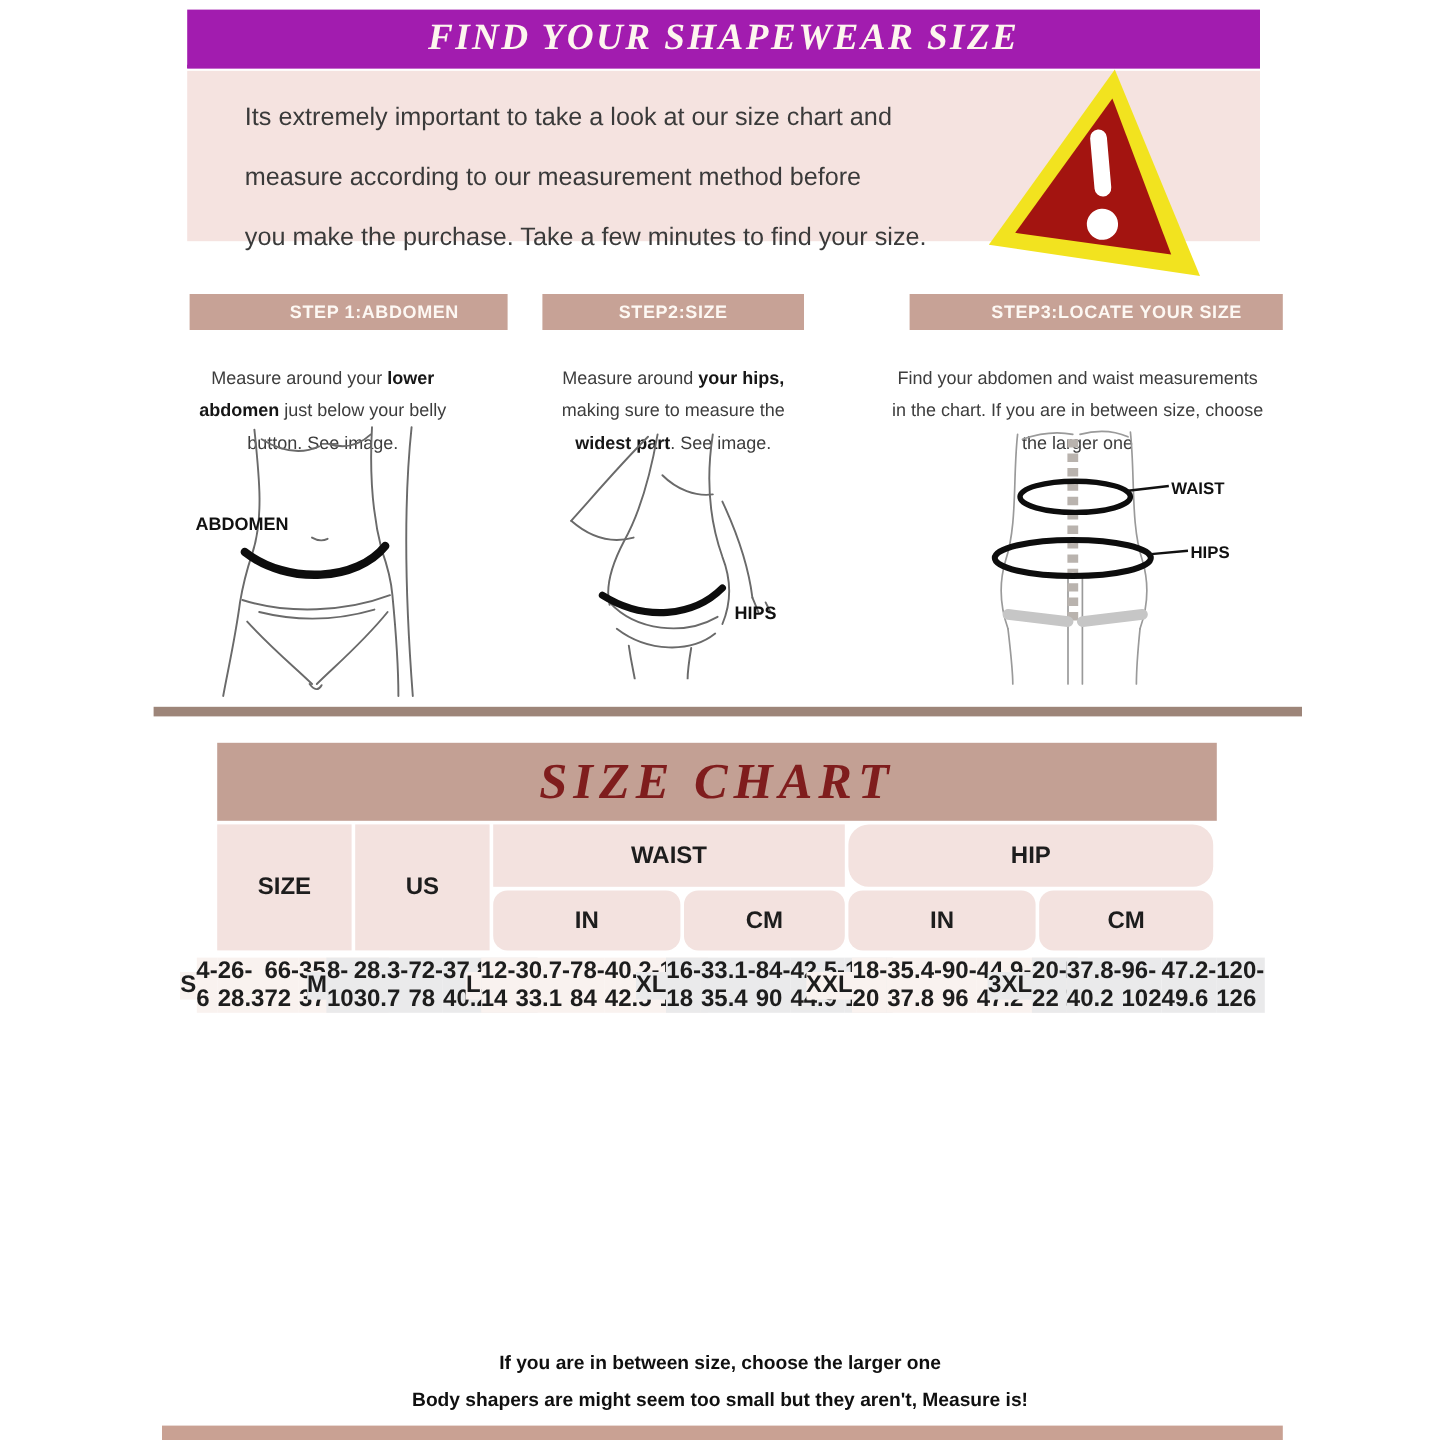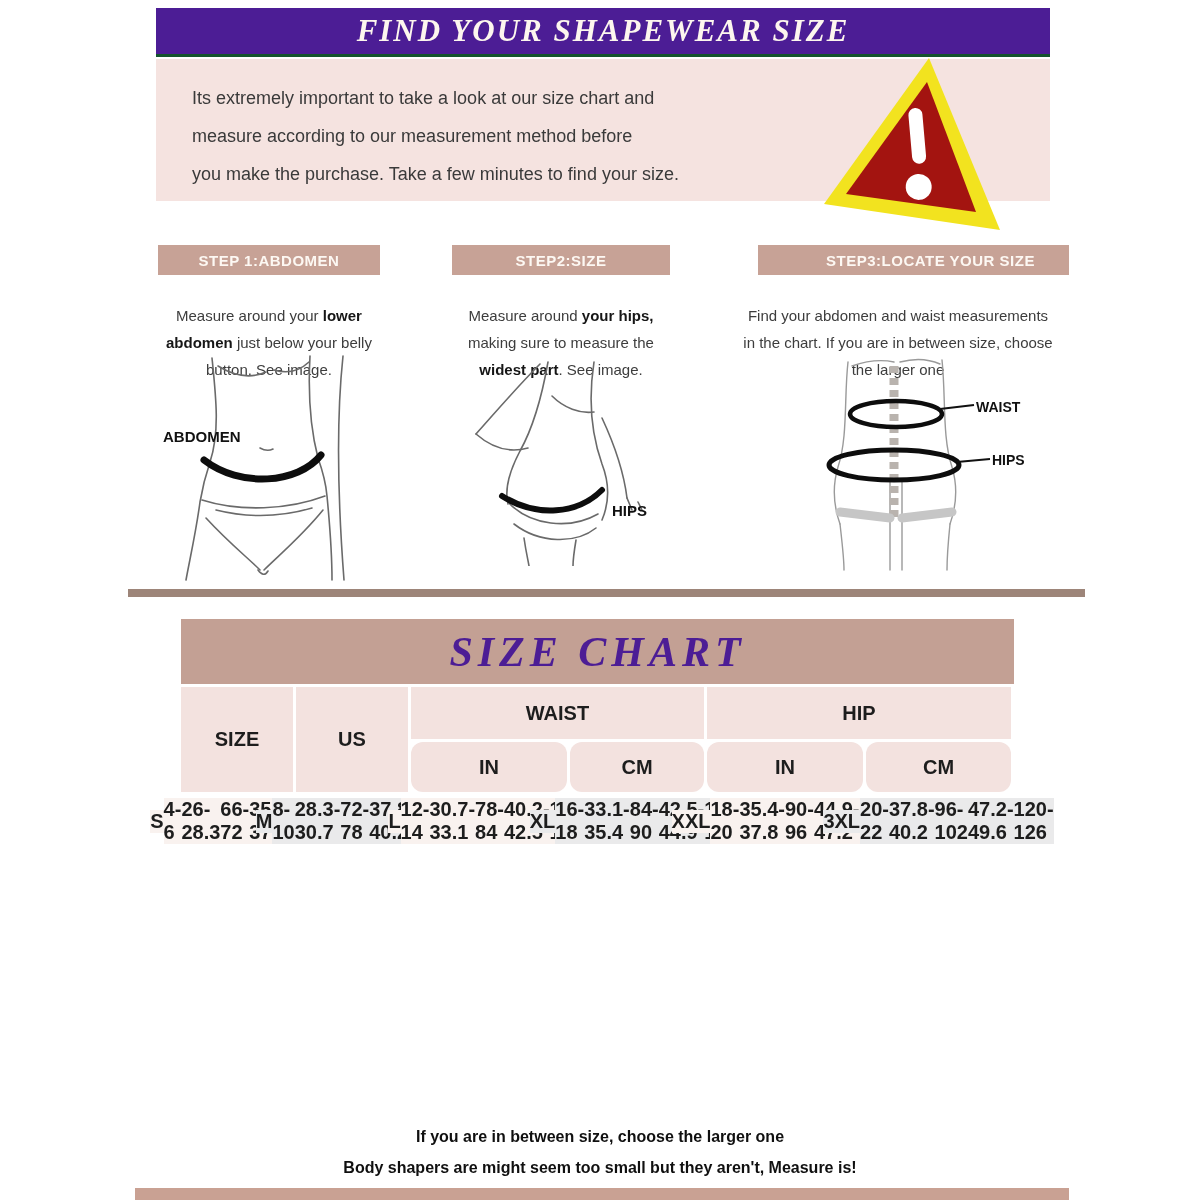--- a/index.html
+++ b/index.html
@@ -1,39 +1,39 @@
 <!DOCTYPE html>
 <html><head>
 <meta charset="utf-8">
 <style>
   html,body { margin:0; padding:0; background:#ffffff; }
   .page { position:relative; width:1200px; height:1200px; background:#ffffff;
           font-family:"Liberation Sans", sans-serif; overflow:hidden; }
 
   
   .title-bar { position:absolute; left:156px; top:8px; width:894px; height:46px;
-               background:#4c1d95; border-bottom:3px solid #14532d;
+               background:#a21caf; border-bottom:3px solid #a21caf;
                display:flex; align-items:center; justify-content:center; }
   .title-bar h1 { margin:0; font-family:"Liberation Serif", serif; font-style:italic;
                   font-weight:700; font-size:31px; color:#fdf6ee; letter-spacing:2px; }
 
   
   .info-box { position:absolute; left:156px; top:59px; width:894px; height:142px;
               background:#f5e3e0; padding-top:0; }
-  .info-box .line { margin:0; padding-left:36px; font-size:18px; color:#3a3a3a;
+  .info-box .line { margin:12px; padding-left:36px; font-size:21px; color:#3a3a3a;
                     line-height:38px; }
   .info-box .line:first-child { margin-top:20px; }
 
   .warning-svg { position:absolute; left:816px; top:56px; }
 
   
   .step-bar { position:absolute; top:245px; height:30px; background:#c7a296;
               color:#fdf8f3; font-weight:700; font-size:15px; letter-spacing:.5px;
               display:flex; align-items:center; justify-content:center; }
-  #step1-bar { left:158px; width:222px; }
+  #step1-bar { left:158px; width:222px;padding-left:43px; }
   #step2-bar { left:452px; width:218px; }
   #step3-bar { left:758px; width:277px;padding-left:34px; }
 
   .step-desc { position:absolute; top:287px; font-size:15px; line-height:27px;
                color:#3d3d3d; text-align:center; }
   #step1-desc { left:142px; width:254px; }
   #step2-desc { left:444px; width:234px; }
   #step3-desc { left:742px; width:312px; }
   .step-desc b { color:#161616; }
 
@@ -42,32 +42,32 @@
   #fig2 { left:452px; top:356px; }
   #fig3 { left:790px; top:352px; }
 
   .divider { position:absolute; left:128px; top:589px; width:957px; height:8px;
              background:#9d8579; }
 
   
   .chart-bar { position:absolute; left:181px; top:619px; width:833px; height:65px;
                background:#c3a094; display:flex; align-items:center; justify-content:center; }
   .chart-bar h2 { margin:0; font-family:"Liberation Serif", serif; font-style:italic;
-                  font-weight:700; font-size:42px; color:#4c1d95; letter-spacing:5px; }
+                  font-weight:700; font-size:42px; color:#7f1d1d; letter-spacing:5px; }
 
   .table { position:absolute; left:181px; top:687px; width:833px; display:grid;
            grid-template-columns:112px 112px 156px 134px 156px 145px;
            grid-template-rows:52px 50px repeat(6, 52px); gap:3px; }
   .table > div, .trow > div { display:flex; align-items:center; justify-content:center;
            font-weight:700; font-size:20px; color:#1d1d1d; }
   .th { background:#f3e2df; }
   .c-size { grid-column:1; grid-row:1/3; }
   .c-us   { grid-column:2; grid-row:1/3;text-align:center; }
   .c-waist{ grid-column:3/5; grid-row:1; }
-  .c-hip  { grid-column:5/7; grid-row:1; }
+  .c-hip  { grid-column:5/7; grid-row:1;border-radius:17px; }
   .sub    { font-size:19px;border-radius:12px; }
   .trow   { display:contents; }
   .r-warm > div { background:#f9f2ef; }
   .r-gray > div { background:#eaeaeb; }
 
   .note { position:absolute; left:0; width:1200px; text-align:center; font-weight:700;
           font-size:16px; color:#101010; }
   #note1 { top:1128px; }
   #note2 { top:1159px; }
 

